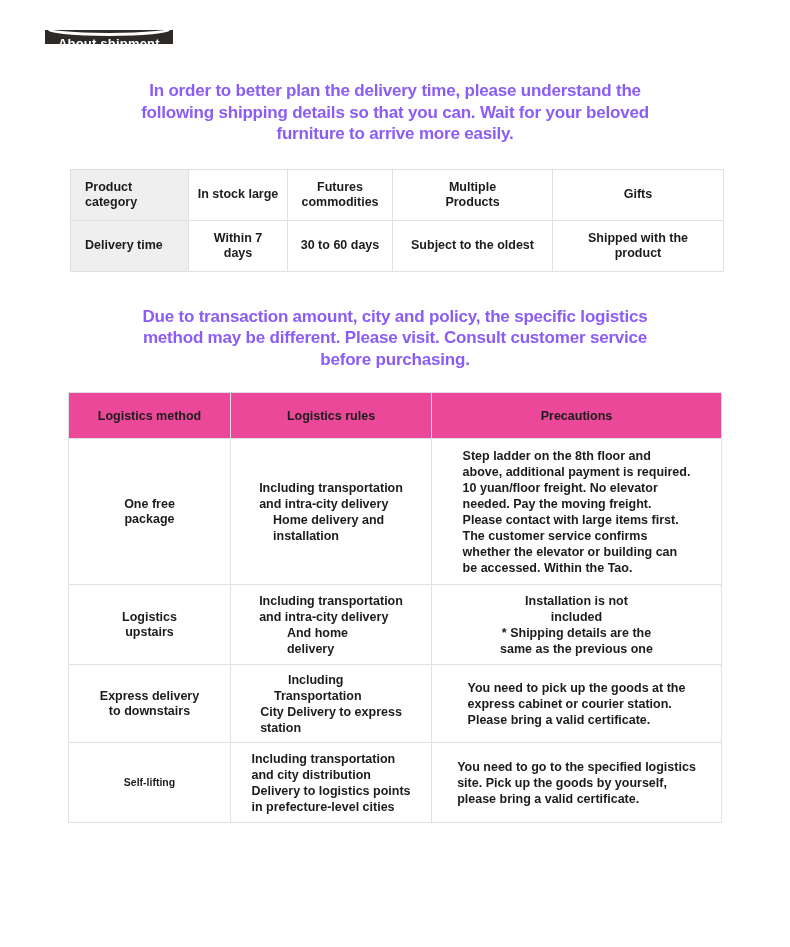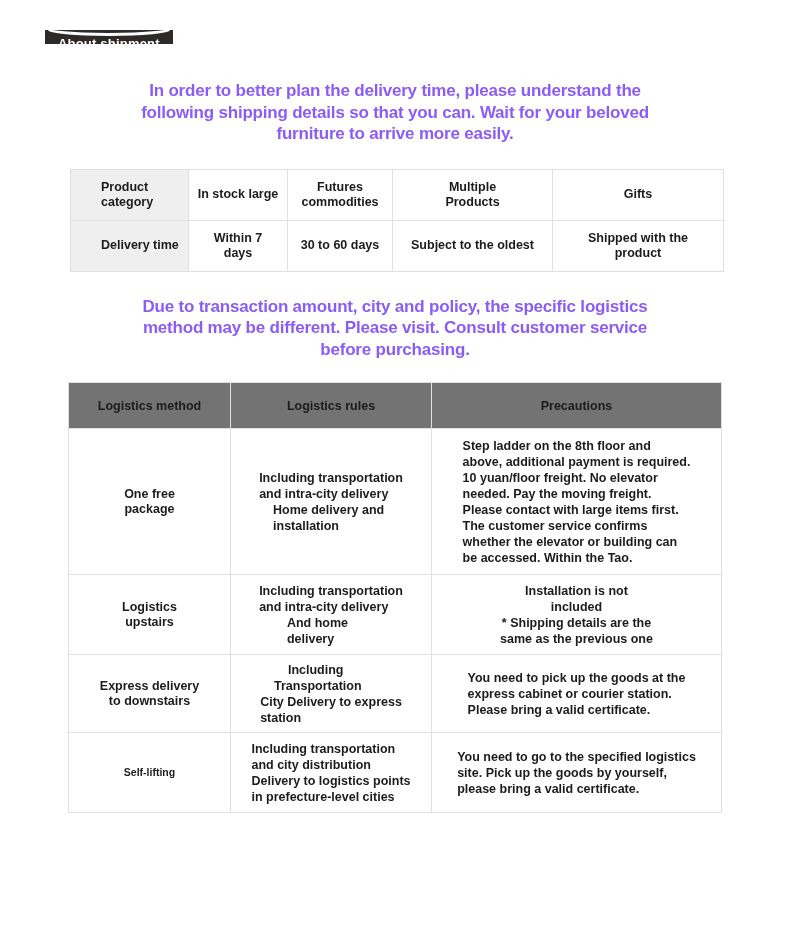--- a/index.html
+++ b/index.html
@@ -28,38 +28,38 @@
   .badge.first{margin:30px 0 0 45px;}
   .badge.second{margin:53px 0 0 45px;}
 
   
   .big-heading{
     margin:32px auto 0 auto;width:700px;
     text-align:center;font-size:17px;font-weight:bold;
     line-height:21.5px;letter-spacing:-0.2px;
     white-space:pre-line;color:#8b5cf6;
   }
-  .big-heading.second{margin-top:24px;}
+  .big-heading.second{margin-top:34px;}
 
   
   table{border-collapse:collapse;table-layout:fixed;}
   td,th{
     border:1px solid #e0e0e0;
     font-size:12.5px;font-weight:bold;color:#1c1c1c;
     text-align:center;vertical-align:middle;
     padding:2px 4px;box-sizing:border-box;
   }
   .t1{margin:24px 0 0 70px;width:653px;}
   .t1 tr{height:51px;}
   .t1 td{white-space:pre-line;line-height:15px;}
   .t1 td.rowhead{
-    background:#efefef;text-align:left;padding-left:30px;white-space:normal;margin-top:6px;
+    background:#efefef;text-align:left;padding-left:14px;white-space:normal;margin-top:6px;
   }
   .t2{margin:22px 0 0 68px;width:653px;}
-  .t2 th{background:#737373;height:46px;}
+  .t2 th{background:#ec4899;height:46px;}
   .t2 tr.r0{height:146px;}
   .t2 tr.r1{height:80px;}
   .t2 tr.r2{height:78px;}
   .t2 tr.r3{height:80px;}
   .t2 td.method{white-space:pre-line;line-height:15px;}
   .t2 td.method.small{font-size:10.5px;}
   .blk{
     display:inline-block;white-space:pre-wrap;text-align:left;
     line-height:16px;
   }

